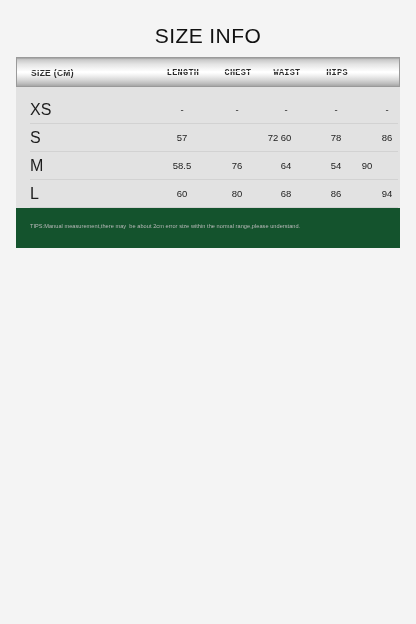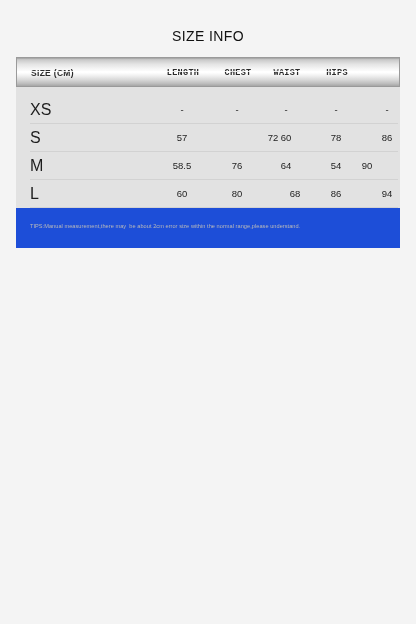--- a/index.html
+++ b/index.html
@@ -10,35 +10,35 @@
     width: 416px;
     height: 624px;
     background: #f4f4f4;
     font-family: "Liberation Sans", sans-serif;
     -webkit-font-smoothing: antialiased;
     overflow: hidden;
   }
 
   .page-title {
     text-align: center;
-    font-size: 14px;
+    font-size: 21px;
     font-weight: 400;
     color: #111111;
     letter-spacing: 0.4px;
     margin: 0;
     padding-top: 22px;
     line-height: 28px;
   }
 
   .size-panel {
     position: absolute;
     left: 16px;
     top: 57px;
     width: 384px;
-    background: #1d4ed8;
+    background: #14532d;
     padding-bottom: 0;
   }
 
   
   .table-header {
     position: relative;
     height: 30px;
     box-sizing: border-box;
     border: 1px solid #9a9a9a;
     background: linear-gradient(
@@ -163,21 +163,21 @@
         <span class="cell cell-val" style="left: 166px;">58.5</span>
         <span class="cell cell-val" style="left: 221px;">76</span>
         <span class="cell cell-val" style="left: 270px;">64</span>
         <span class="cell cell-val" style="left: 320px;">54</span>
         <span class="cell cell-val" style="left: 351px;">90</span>
       </div>
       <div class="row">
         <span class="cell cell-size">L</span>
         <span class="cell cell-val" style="left: 166px;">60</span>
         <span class="cell cell-val" style="left: 221px;">80</span>
-        <span class="cell cell-val" style="left: 270px; margin-left: 9px;">68</span>
+        <span class="cell cell-val" style="left: 270px;">68</span>
         <span class="cell cell-val" style="left: 320px;">86</span>
         <span class="cell cell-val" style="left: 371px;">94</span>
       </div>
     </div>
 
   <div class="tips">TIPS:Manual measurement,there may  be about 2cm error size within the normal range,please understand.</div>
   <div class="panel-foot"></div>
 </div>
 
 </body></html>

